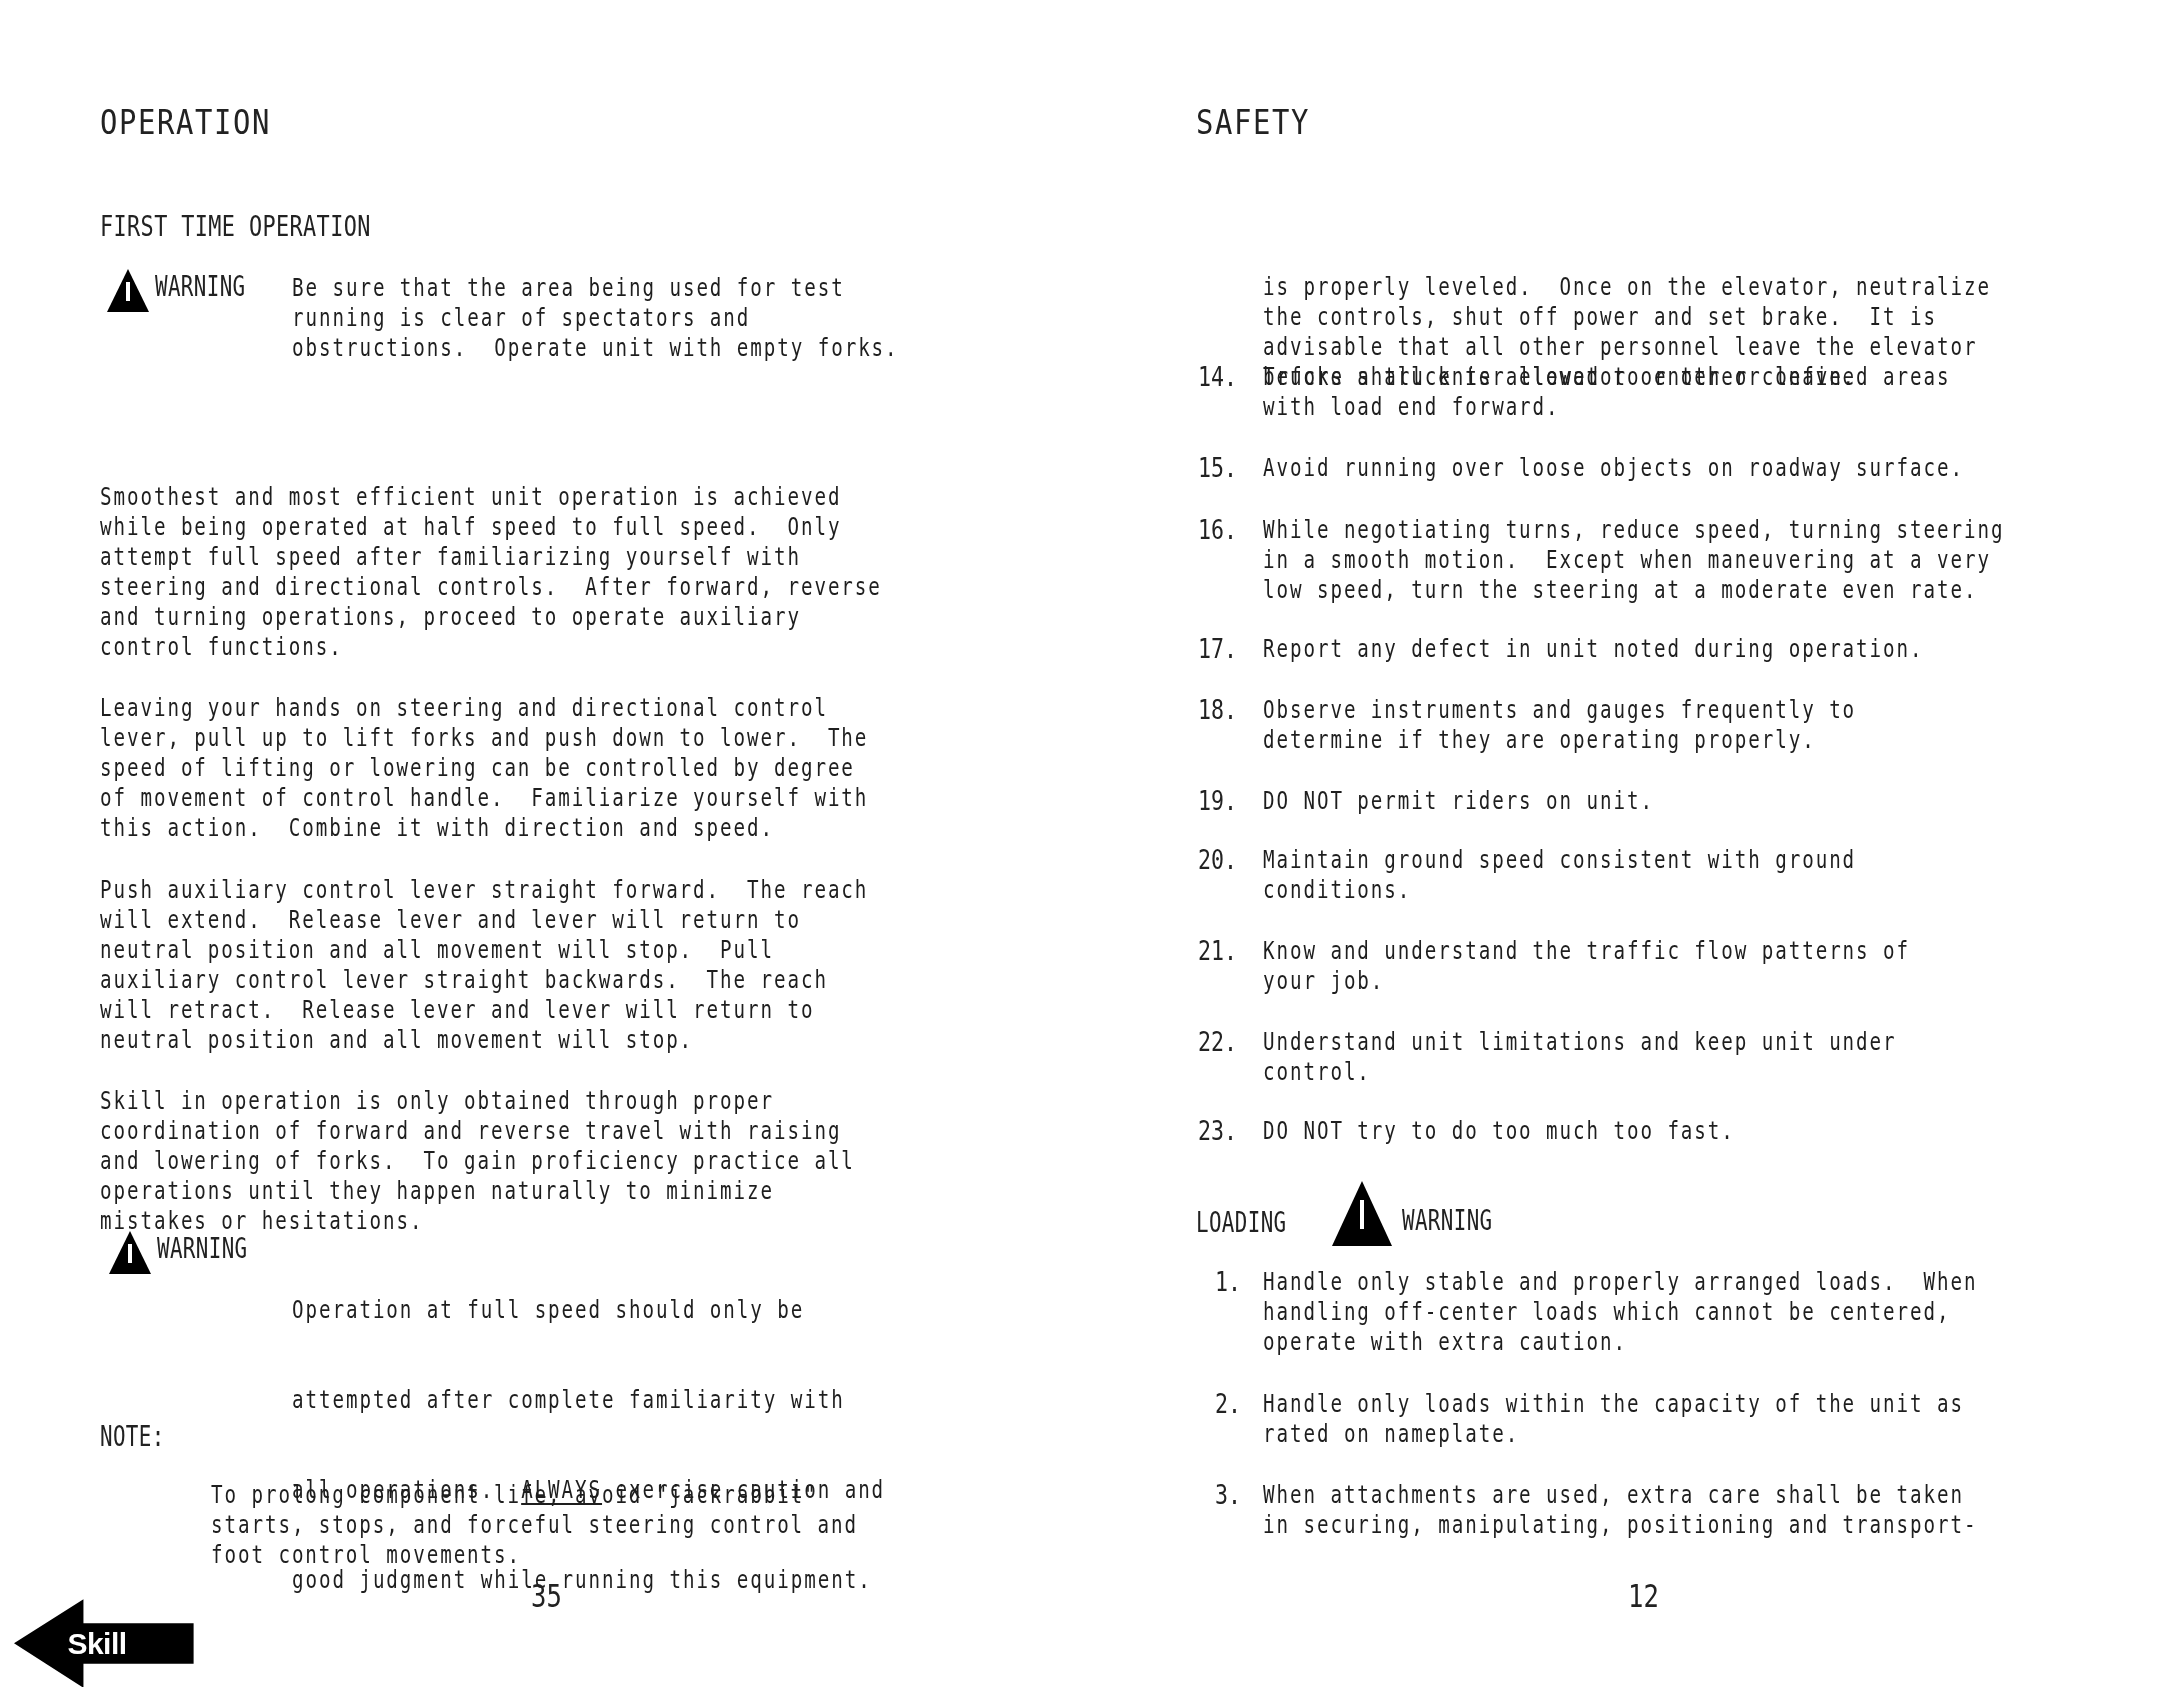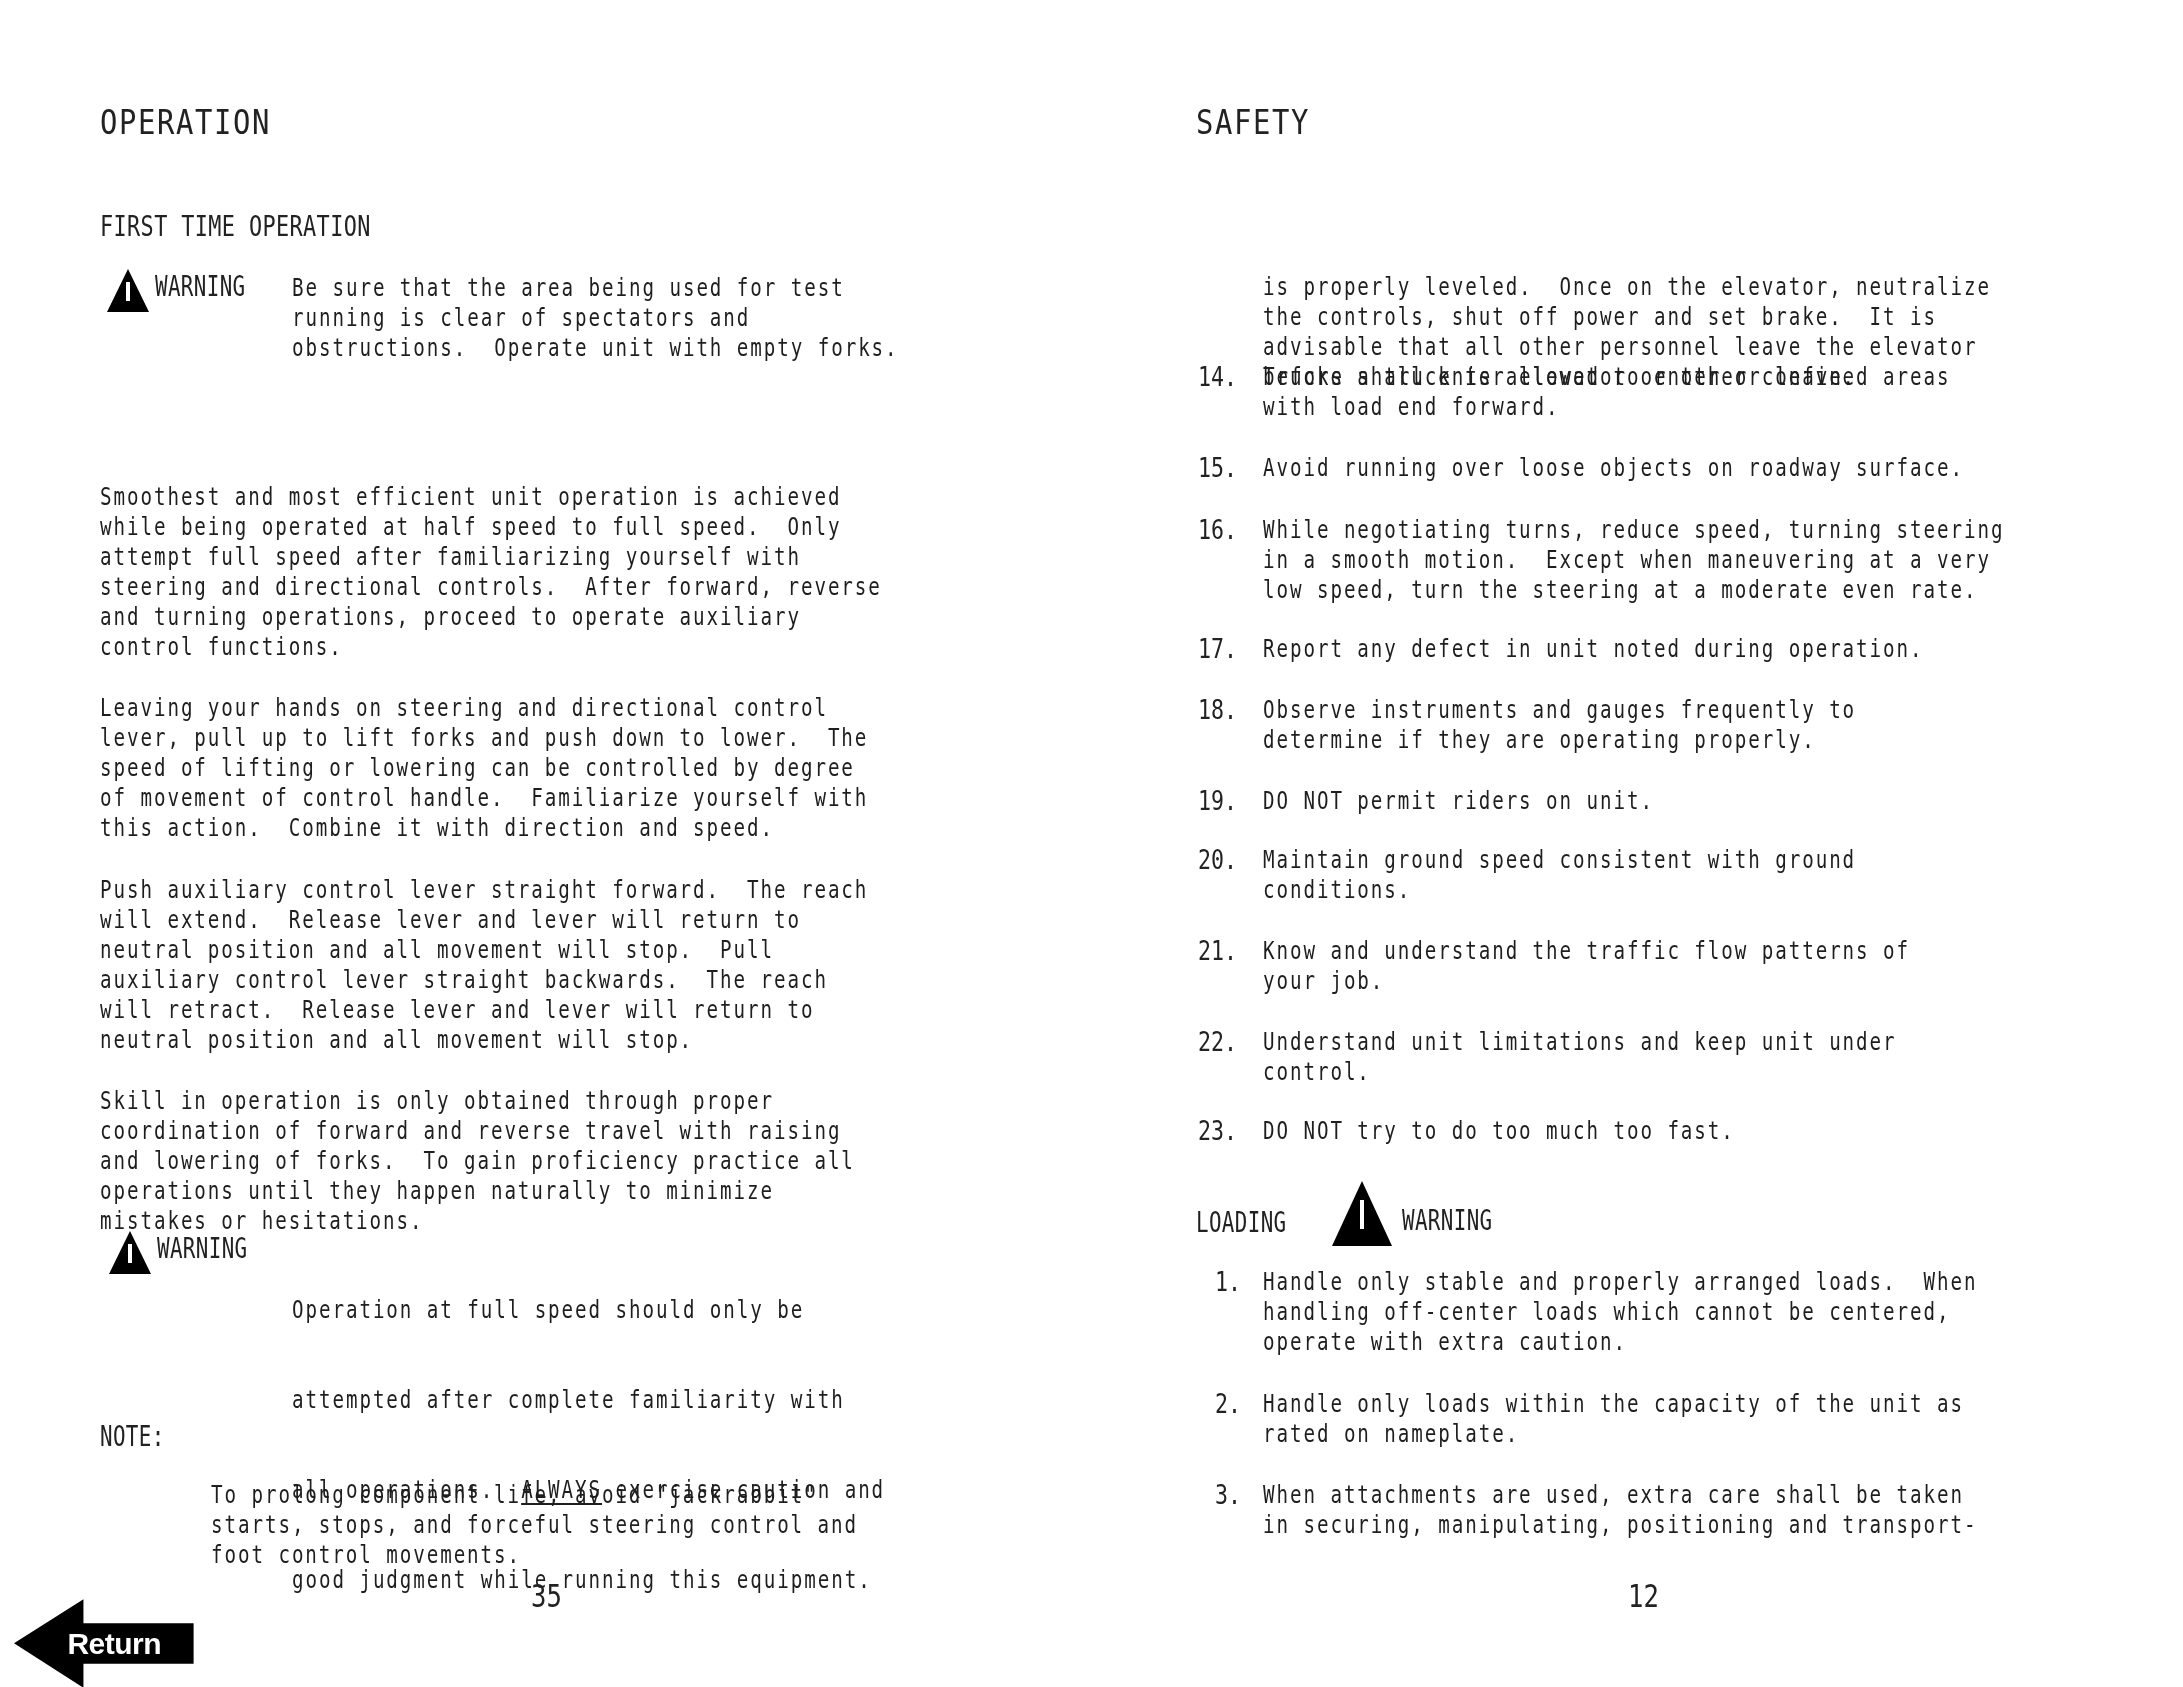--- a/index.html
+++ b/index.html
@@ -143,15 +143,15 @@
   <div class="abs num" style="left:1215px; top:1479px;">3.</div>
   <div class="abs body-text" style="left:1263px; top:1480px;"><div>When attachments are used, extra care shall be taken</div><div>in securing, manipulating, positioning and transport-</div></div>
 </div>
 
 <div class="abs pageno" style="left:1628px; top:1577px;">12</div>
 
 <div class="return-btn">
   <svg width="182" height="89" viewBox="0 0 380 185">
     <polygon points="0,92 145,0 145,50 375,50 375,135 145,135 145,185" fill="#000"></polygon>
   </svg>
-  <span class="return-label">Return</span>
+  <span class="return-label">Skill</span>
 </div>
 
 
 </body></html>

